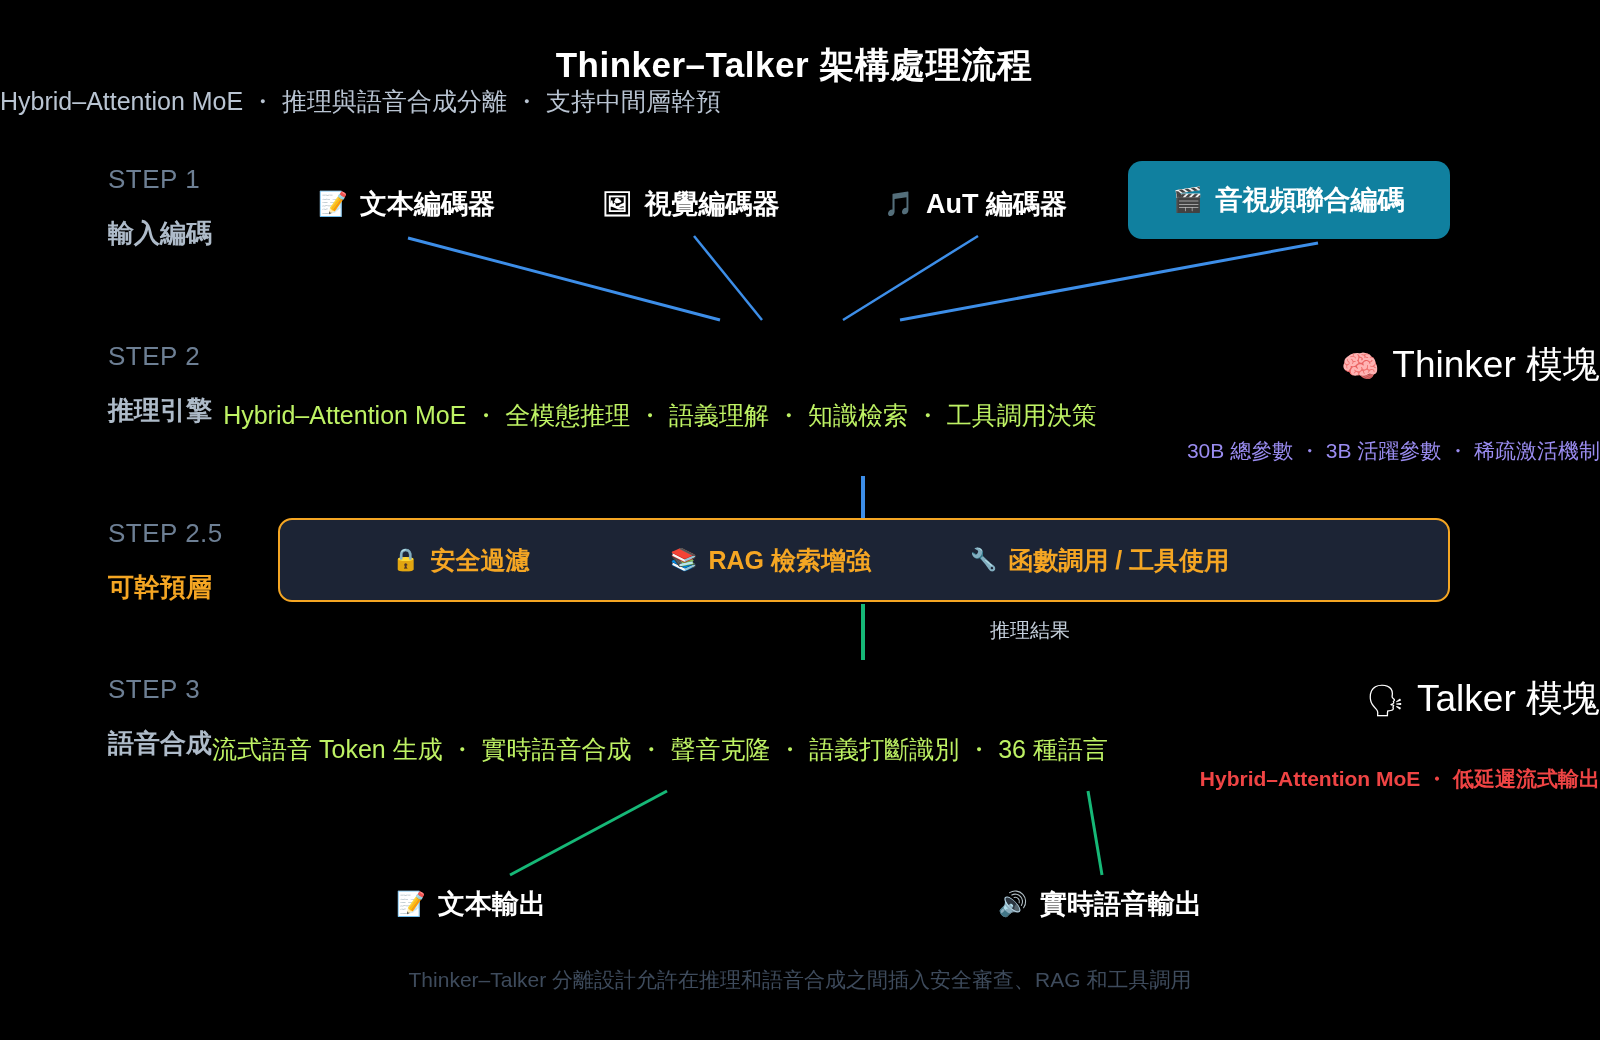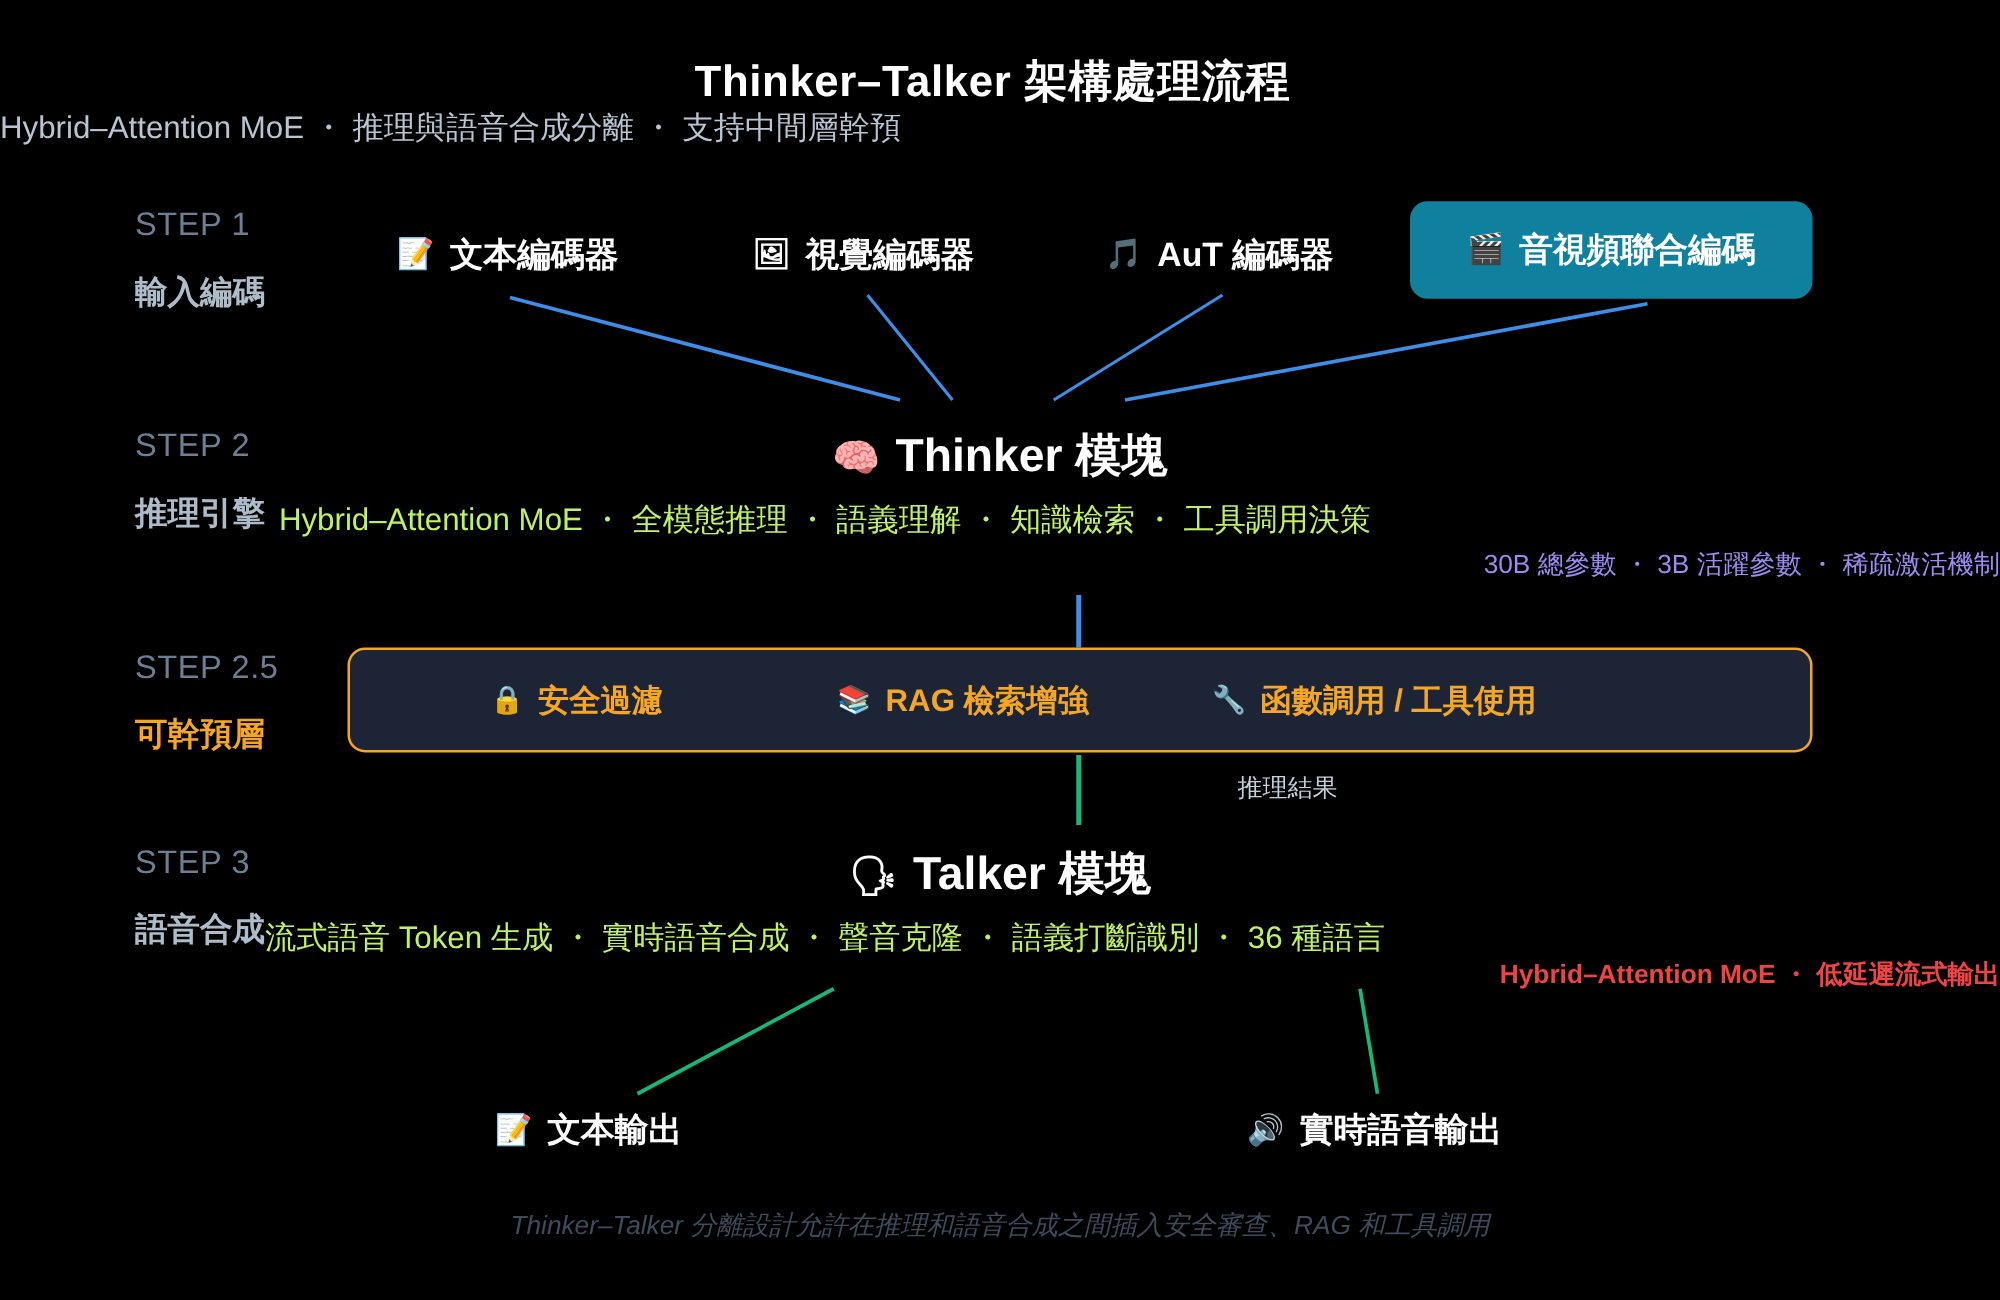--- a/index.html
+++ b/index.html
@@ -42,22 +42,22 @@
     color: #ffffff; font-size: 27px; font-weight: bold; white-space: nowrap;
   }
   .encoder .emj { font-size: 24px; line-height: 1; }
   .encoder.boxed {
     background: #10809f; border-radius: 14px;
     padding: 0 28px; height: 78px; justify-content: center;
   }
 
   
   .module-title {
-    position: absolute; left: 0; width: 1600px; text-align: center;
-    color: #ffffff; font-size: 37px; font-weight: bold; white-space: nowrap;
+    position: absolute; left: 0; width: 1600px; text-align: right;
+    color: #ffffff; font-size: 37px; font-weight: normal; white-space: nowrap;
   }
   .module-title .emj { font-size: 31px; margin-right: 12px; }
   .module-desc {
     position: absolute; left: 0; width: 1276px; text-align: center;
     color: #bef264; font-size: 25px; white-space: nowrap; padding-left: 44px;
   }
   .module-meta {
     position: absolute; left: 0; width: 1600px; text-align: right;
     font-size: 21px; white-space: nowrap;
   }
@@ -86,21 +86,21 @@
   
   .output {
     position: absolute; display: flex; align-items: center; gap: 12px;
     color: #ffffff; font-size: 27px; font-weight: bold; white-space: nowrap;
   }
   .output .emj { font-size: 24px; }
 
   
   .footer {
     position: absolute; left: 0; top: 966px; width: 1600px;
-    text-align: center; color: #3e4b5c; font-size: 21px; white-space: nowrap; font-style: italic;
+    text-align: center; color: #3e4b5c; font-size: 21px; white-space: nowrap;
   }
 </style>
 </head>
 <body>
 
 <div id="stage">
 
   <div class="title">Thinker–Talker 架構處理流程</div>
   <div class="subtitle">Hybrid–Attention MoE ・ 推理與語音合成分離 ・ 支持中間層幹預</div>
 

